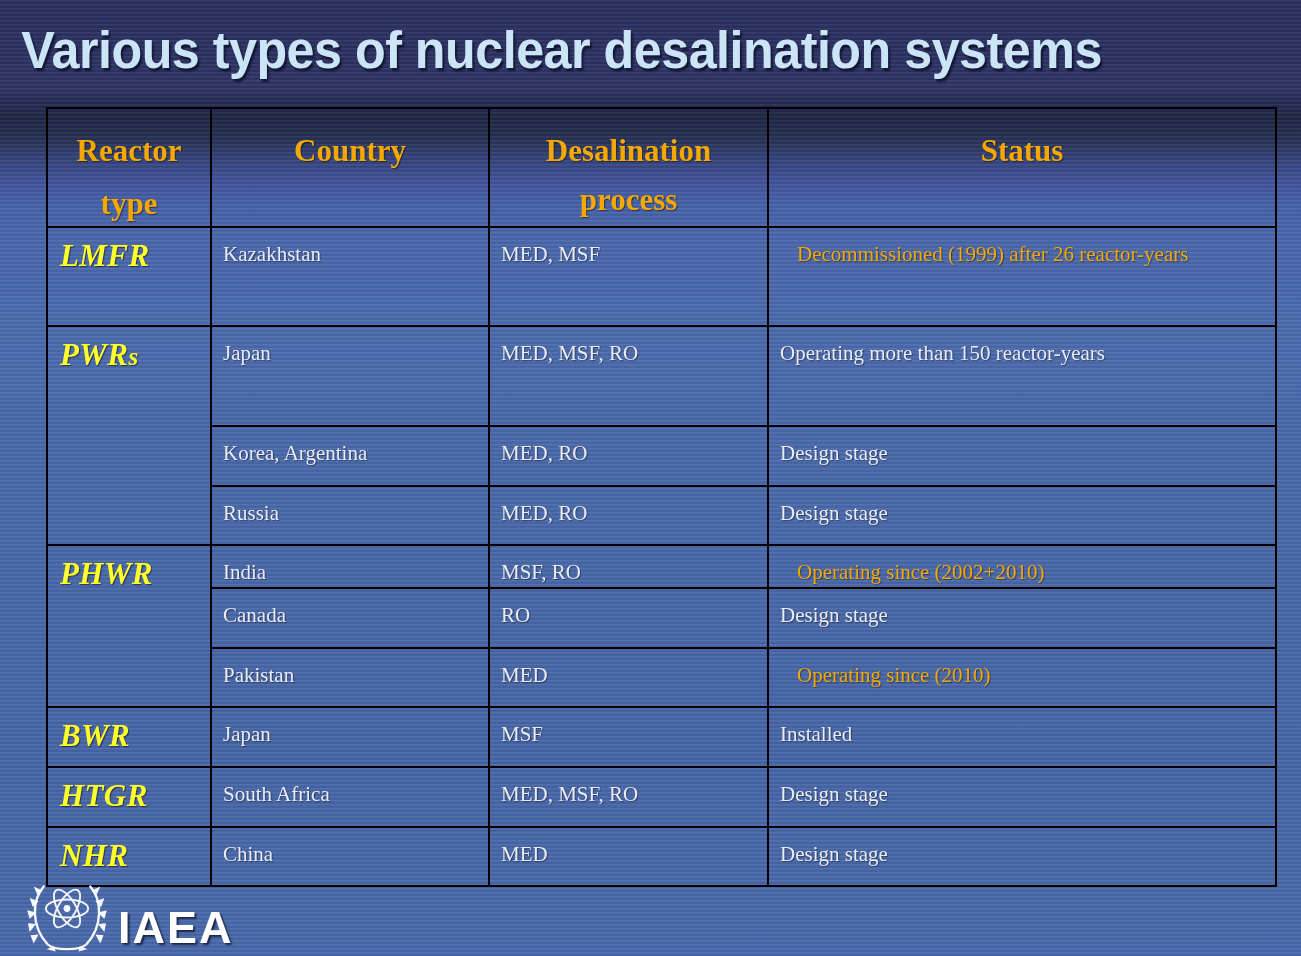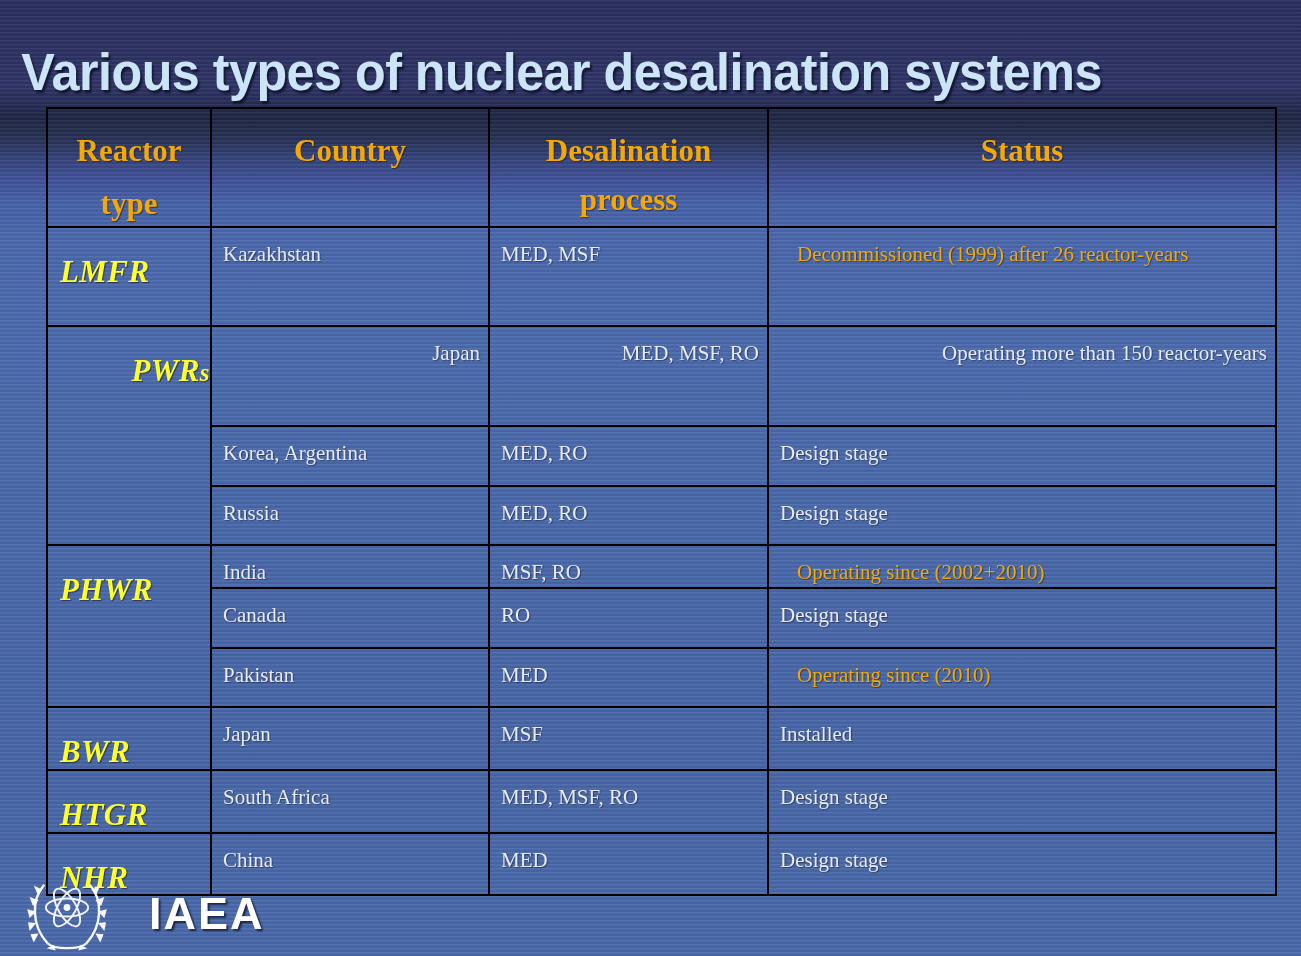--- a/index.html
+++ b/index.html
@@ -44,21 +44,20 @@
   
   #title-bar {
     position: absolute;
     left: 0;
     top: 0;
     width: 1124px;
     height: 100px;
     display: flex;
     align-items: center;
     justify-content: center;
-    margin-top: 22px;
   }
   #slide-title {
     font-family: "Liberation Sans", "DejaVu Sans", sans-serif;
     font-weight: bold;
     font-size: 51px;
     line-height: 1;
     letter-spacing: -0.5px;
     color: #cbe5f7;
     text-shadow: 2px 3px 2px rgba(10,14,38,0.75);
     white-space: nowrap;
@@ -102,21 +101,21 @@
     color: #f5a900;
     font-weight: bold;
     font-size: 31px;
     line-height: 1.44;
     text-shadow: 1px 1px 1px rgba(0,0,0,0.45);
   }
 
   
   .rtype {
     display: block;
-    padding: 28px 0 0 12px;
+    padding: 12px 0 0 12px;
     color: #ffff2a;
     font-weight: bold;
     font-style: italic;
     font-size: 31px;
     line-height: 1.05;
     letter-spacing: 0.4px;
     text-shadow: 1px 1px 1px rgba(0,0,0,0.5);
     white-space: nowrap;
   }
   .rtype .sm { font-size: 25px; }
@@ -137,22 +136,21 @@
   .cell.gold { color: #f5a900; margin-left: 17px; }
 
   
   #iaea-logo {
     position: absolute;
     left: 26px;
     top: 874px;
     width: 300px;
     height: 80px;
     display: flex;
-    align-items: center;
-    gap: 31px;
+    align-items: flex-end;
   }
   #iaea-mark { width: 82px; height: 78px; flex: 0 0 auto; }
   #iaea-word {
     margin-left: 10px;
     font-family: "Liberation Sans", "DejaVu Sans", sans-serif;
     font-weight: bold;
     font-size: 45px;
     letter-spacing: 2px;
     color: #ffffff;
     text-shadow: 2px 2px 2px rgba(8,12,34,0.7);
@@ -201,21 +199,21 @@
             <td>
               <span class="cell">Kazakhstan</span>
             </td>
             <td>
               <span class="cell">MED, MSF</span>
             </td>
             <td>
               <span class="cell hang gold">Decommissioned (1999) after 26 reactor-years</span>
             </td>
           </tr>
-          <tr style="height: 100px; text-align: right;">
+          <tr style="height: 100px;">
             <td rowspan="3">
               <span class="rtype">PWR<span class="sm">s</span></span>
             </td>
             <td>
               <span class="cell">Japan</span>
             </td>
             <td>
               <span class="cell">MED, MSF, RO</span>
             </td>
             <td>

